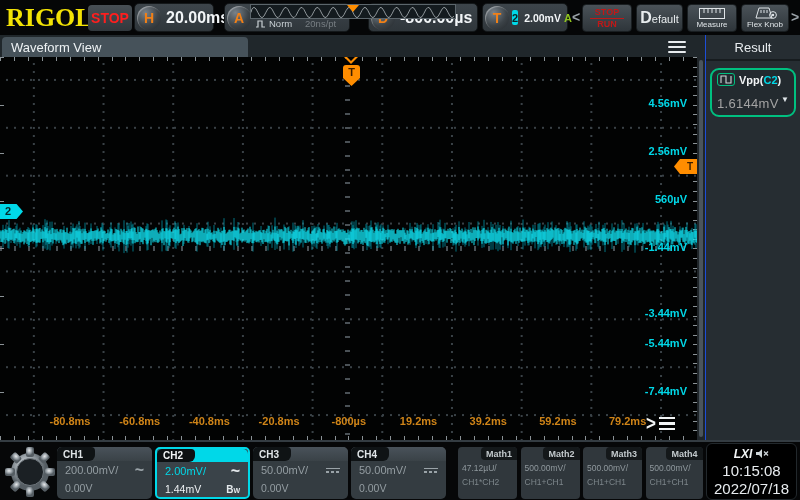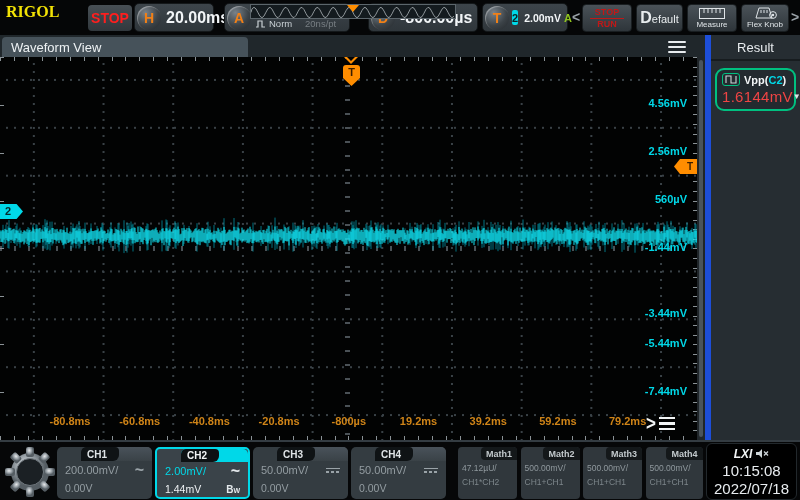--- a/index.html
+++ b/index.html
@@ -3,21 +3,21 @@
 <meta charset="utf-8">
 <style>
   * { margin:0; padding:0; box-sizing:border-box; }
   html,body { width:800px; height:500px; background:#000; overflow:hidden;
     font-family:"Liberation Sans", sans-serif; }
   #scope { position:relative; width:800px; height:500px; background:#050607; }
 
   
   #topbar { position:absolute; left:0; top:0; width:800px; height:35px; background:#050607; }
   .logo { position:absolute; left:6px; top:3px; font-family:"Liberation Serif", serif;
-    font-weight:bold; font-size:16px; color:#f2e205; letter-spacing:0px; }
+    font-weight:bold; font-size:26px; color:#f2e205; letter-spacing:0px; }
   .stop-badge { position:absolute; left:88px; top:5px; width:44px; height:26px;
     background:linear-gradient(#474f55,#31383d); border-radius:4px; color:#ff1e1e;
     font-weight:bold; font-size:14px; display:flex; align-items:center; justify-content:center; }
   .grp { position:absolute; top:3px; height:29px; background:linear-gradient(#3d454b,#2f363b);
     border:1px solid #14181a; border-radius:5px; display:flex; align-items:center; gap:5px; padding:0 7px 0 2px; }
   .knob { width:24px; height:24px; border-radius:50%; flex:0 0 24px;
     background:radial-gradient(circle at 35% 28%, #79828a, #3c4348 55%, #23282c 100%);
     box-shadow:inset 1px 1px 1px rgba(255,255,255,.35); color:#f08018; font-weight:bold;
     font-size:14px; display:flex; align-items:center; justify-content:center; }
   .grp .val { color:#f2f5f7; font-weight:bold; font-size:16px; white-space:nowrap; }
@@ -89,38 +89,38 @@
     font-size:10px; text-align:right; padding-right:4px; line-height:15px; }
   .corner-menu { position:absolute; right:22px; bottom:8px; display:flex; align-items:center; gap:3px; }
   .corner-menu .gt { color:#f2f5f6; font-weight:bold; font-size:17px; line-height:17px; transform:scaleY(1.15); }
   .corner-menu .bars { display:flex; flex-direction:column; gap:3px; }
   .corner-menu .bars div { width:16px; height:2.5px; background:#f2f5f6; }
 
   .vscroll { position:absolute; left:697px; top:57px; width:8px; height:383px; background:#20262a; }
   .vscroll .handle { position:absolute; left:2px; top:3px; width:4px; height:377px; background:#4a545b; border-radius:2px; }
 
   
-  #rpanel { position:absolute; left:705px; top:35px; width:95px; height:405px; background:#262d32; border-left:6px solid #1d4ed8; }
+  #rpanel { position:absolute; left:705px; top:35px; width:95px; height:405px; background:#262d32; border-left:1px solid #1d4ed8; }
   .rp-head { height:26px; display:flex; align-items:center; justify-content:center; color:#e8ecef;
     font-size:13px; border-bottom:2px solid #171c1f; }
   .vpp-box { margin:7px 4px 0 4px; border:2px solid #00c080; border-radius:9px; background:#232a2f; padding:3px 5px 4px 5px; }
   .vpp-row1 { display:flex; align-items:center; gap:4px; }
   .vpp-chip { width:18px; height:13px; border:1px solid #00c080; border-radius:3px;
     display:flex; align-items:center; justify-content:center; }
   .vpp-name { color:#f2f5f6; font-weight:bold; font-size:11px; }
   .vpp-src { color:#00d8e8; }
   .vpp-row2 { display:flex; align-items:center; margin-top:2px; }
-  .vpp-val { color:#ef4444; font-size:15px; letter-spacing:.3px; }
+  .vpp-val { color:#a3a3a3; font-size:13px; letter-spacing:.3px;margin-top:8px; }
   .vpp-dd { margin-left:auto; color:#dfe5e8; font-size:8px; }
 
   
   #botbar { position:absolute; left:0; top:440px; width:800px; height:60px; background:#060708; border-top:2px solid #343c42; }
   .gear { position:absolute; left:1px; top:1px; }
   .card { position:absolute; top:5px; width:95px; height:52px; background:#343c41; border-radius:5px; }
-  .card .tabrow { height:14px; display:flex; border-radius:5px 5px 0 0; overflow:hidden; background:linear-gradient(#49525a,#3a4247);margin-left:24px; }
+  .card .tabrow { height:14px; display:flex; border-radius:5px 5px 0 0; overflow:hidden; background:linear-gradient(#49525a,#3a4247); }
   .card .chip { background:#0f1315; color:#dfe4e7; font-weight:bold; font-size:10px;
     padding:0 12px 0 6px; display:flex; align-items:center; border-radius:4px 4px 6px 0; }
   .card .row { display:flex; align-items:center; padding:0 8px; height:18px; }
   .card .scale { font-size:11px; color:#949da2; }
   .card .off { font-size:10.5px; color:#949da2; }
   .card .cicon { margin-left:auto; color:#9aa3a8; }
   .ac-glyph { font-size:16px; font-weight:bold; line-height:10px; }
   .dc-icon { width:14px; display:flex; flex-direction:column; gap:2px; }
   .dc-icon .s { height:1.5px; background:#9aa3a8; }
   .dc-icon .d { height:1.5px; background:repeating-linear-gradient(to right,#9aa3a8 0 3px,transparent 3px 5px); }

